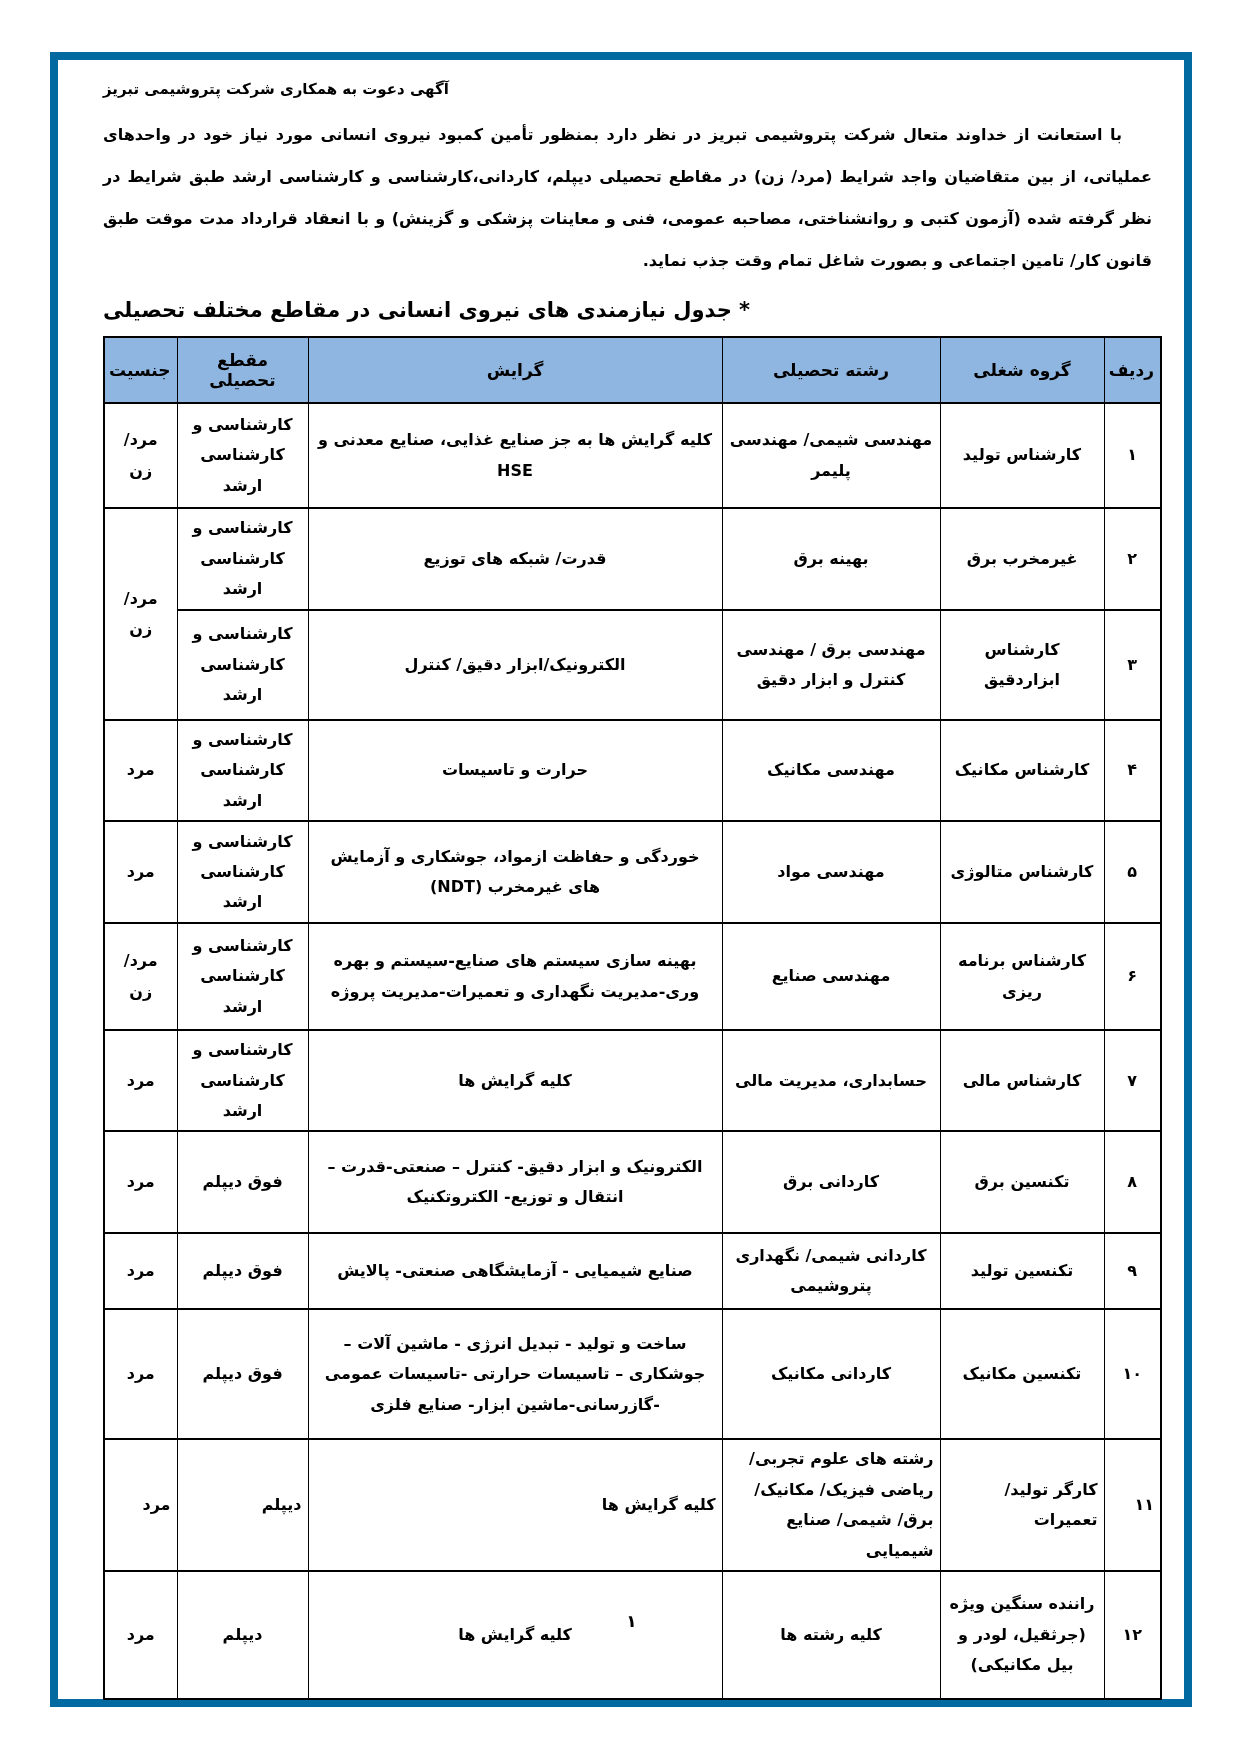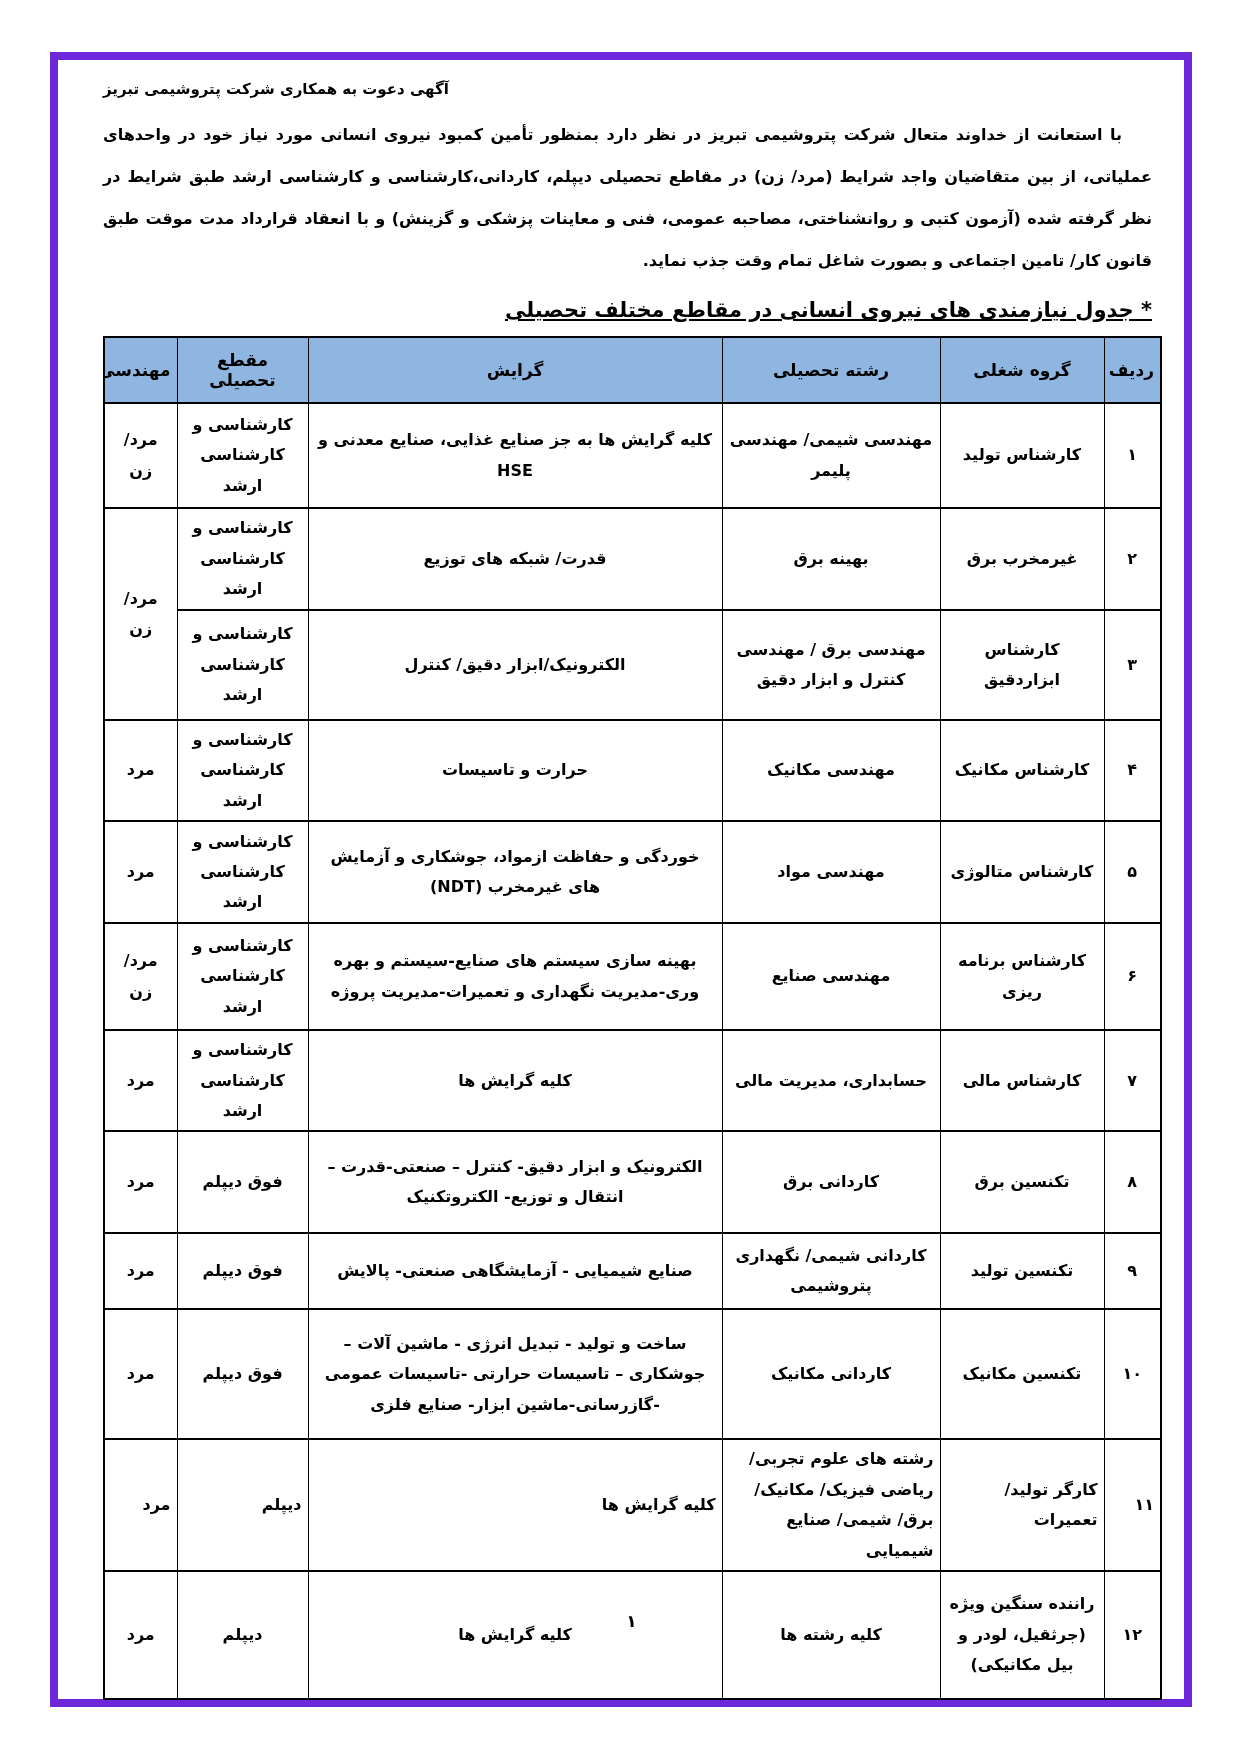--- a/index.html
+++ b/index.html
@@ -2,37 +2,37 @@
 <html lang="fa"><head>
 <meta charset="utf-8">
 <style>
   html,body{margin:0;padding:0;background:#ffffff;}
   body{
     width:1241px;height:1755px;position:relative;
     font-family:"DejaVu Sans",sans-serif;color:#000;
   }
   .page-frame{
     position:absolute;left:50px;top:52px;width:1126px;height:1639px;
-    border:8px solid #6d28d9;background:#fff;
+    border:8px solid #0369a1;background:#fff;
   }
   .content{
     position:absolute;left:45px;right:32px;top:6px;bottom:6px;
   }
   .header-note{
     direction:rtl;text-align:left;
     font-size:15px;font-weight:bold;margin-top:14px;
   }
   .intro{
     direction:rtl;text-align:justify;text-align-last:right;
     font-size:16px;font-weight:bold;line-height:42px;
     margin-top:16px;text-indent:30px;
   }
   .table-title{
-    direction:rtl;text-align:right;
-    font-size:21px;font-weight:bold;margin-top:14px;margin-bottom:14px;text-decoration:underline;
+    direction:rtl;text-align:left;
+    font-size:21px;font-weight:bold;margin-top:14px;margin-bottom:14px;
   }
   table.req{
     direction:rtl;border-collapse:collapse;width:1057px;
     border:2px solid #000;table-layout:fixed;
   }
   table.req th,table.req td{
     border-left:1px solid #000;border-right:1px solid #000;
     border-top:2px solid #000;border-bottom:2px solid #000;
     vertical-align:middle;text-align:center;padding:4px 6px;
     overflow:hidden;
@@ -79,21 +79,21 @@
           <col class="w-degree">
           <col class="w-gender">
       </colgroup>
       <thead>
         <tr>
           <th>ردیف</th>
           <th>گروه شغلی</th>
           <th>رشته تحصیلی</th>
           <th>گرایش</th>
           <th>مقطع تحصیلی</th>
-          <th>مهندسی</th>
+          <th>جنسیت</th>
         </tr>
       </thead>
       <tbody>
         <tr class="r1">
           <td class="c-no">۱</td>
           <td class="c-group">کارشناس تولید</td>
           <td>مهندسی شیمی/ مهندسی پلیمر</td>
           <td>کلیه گرایش ها به جز صنایع غذایی، صنایع معدنی و HSE</td>
           <td>کارشناسی و کارشناسی ارشد</td>
           <td>مرد/ زن</td>

